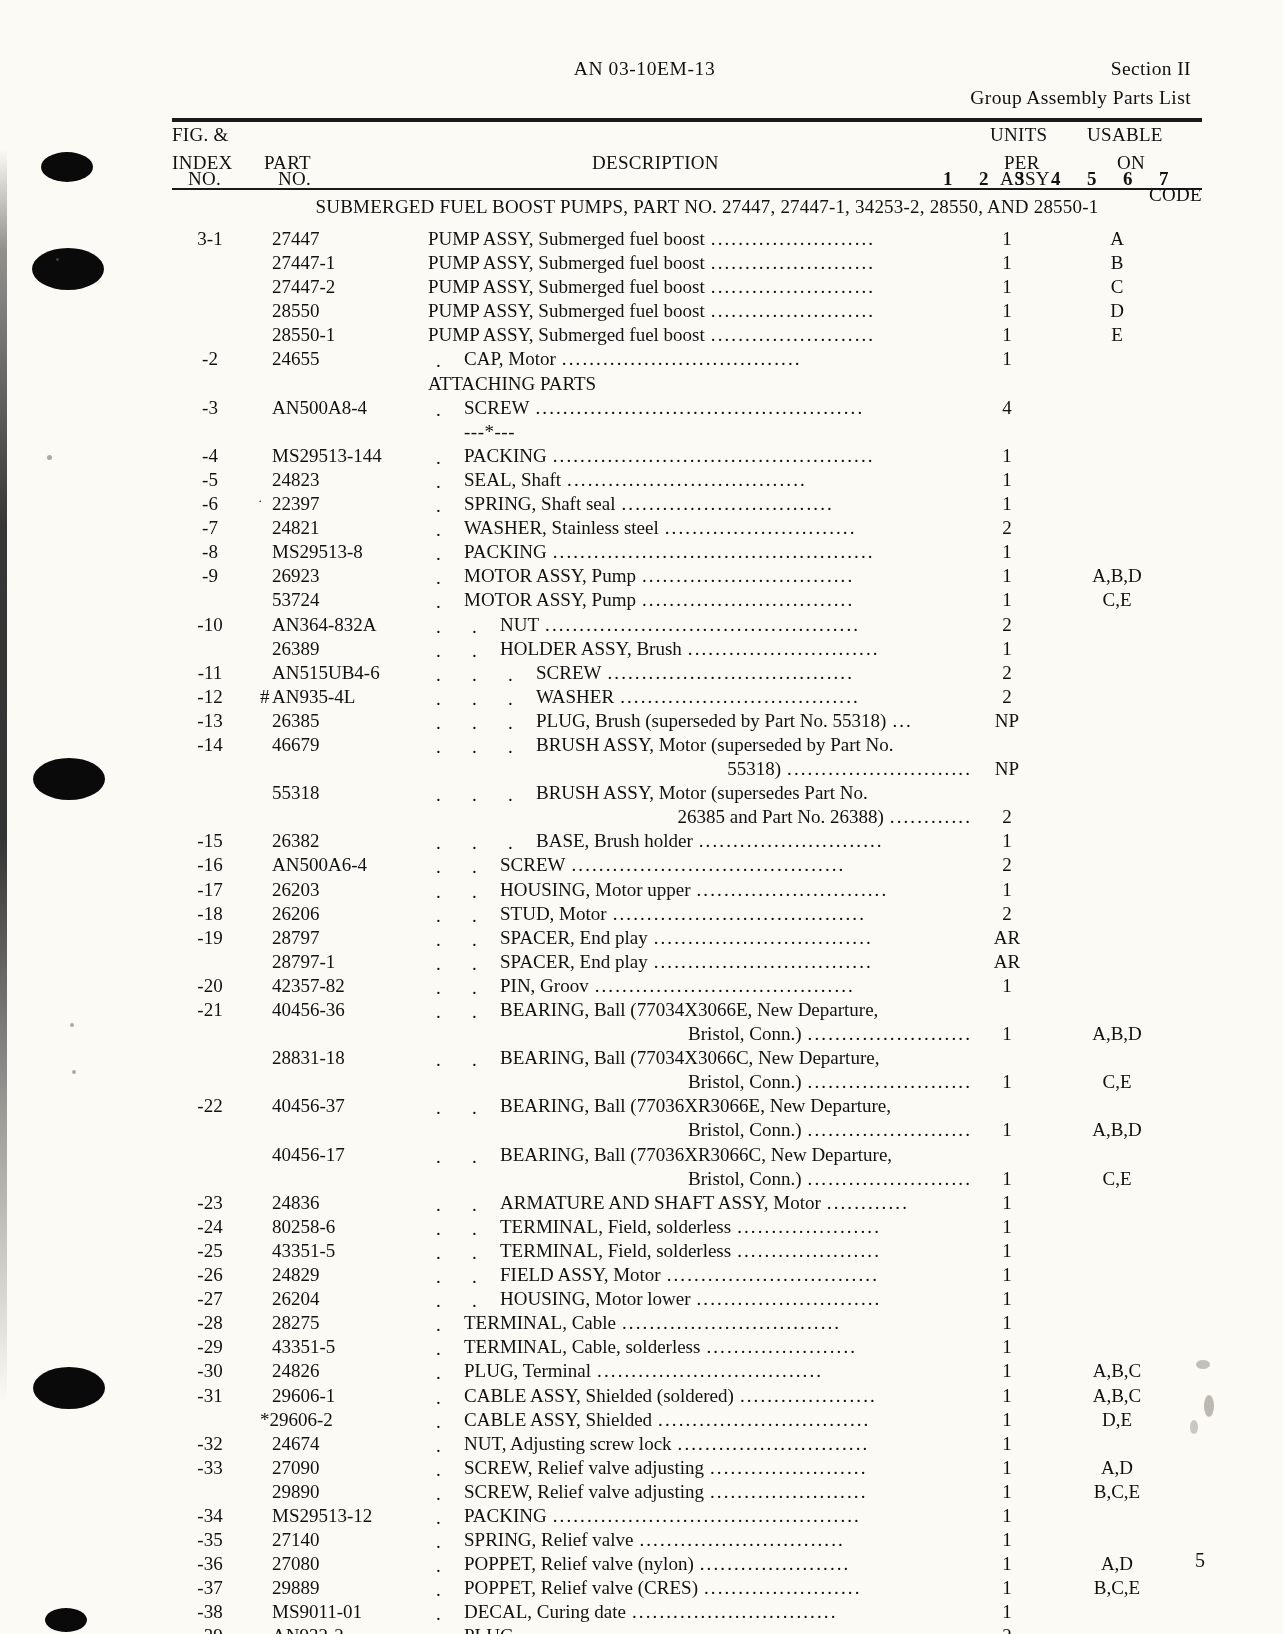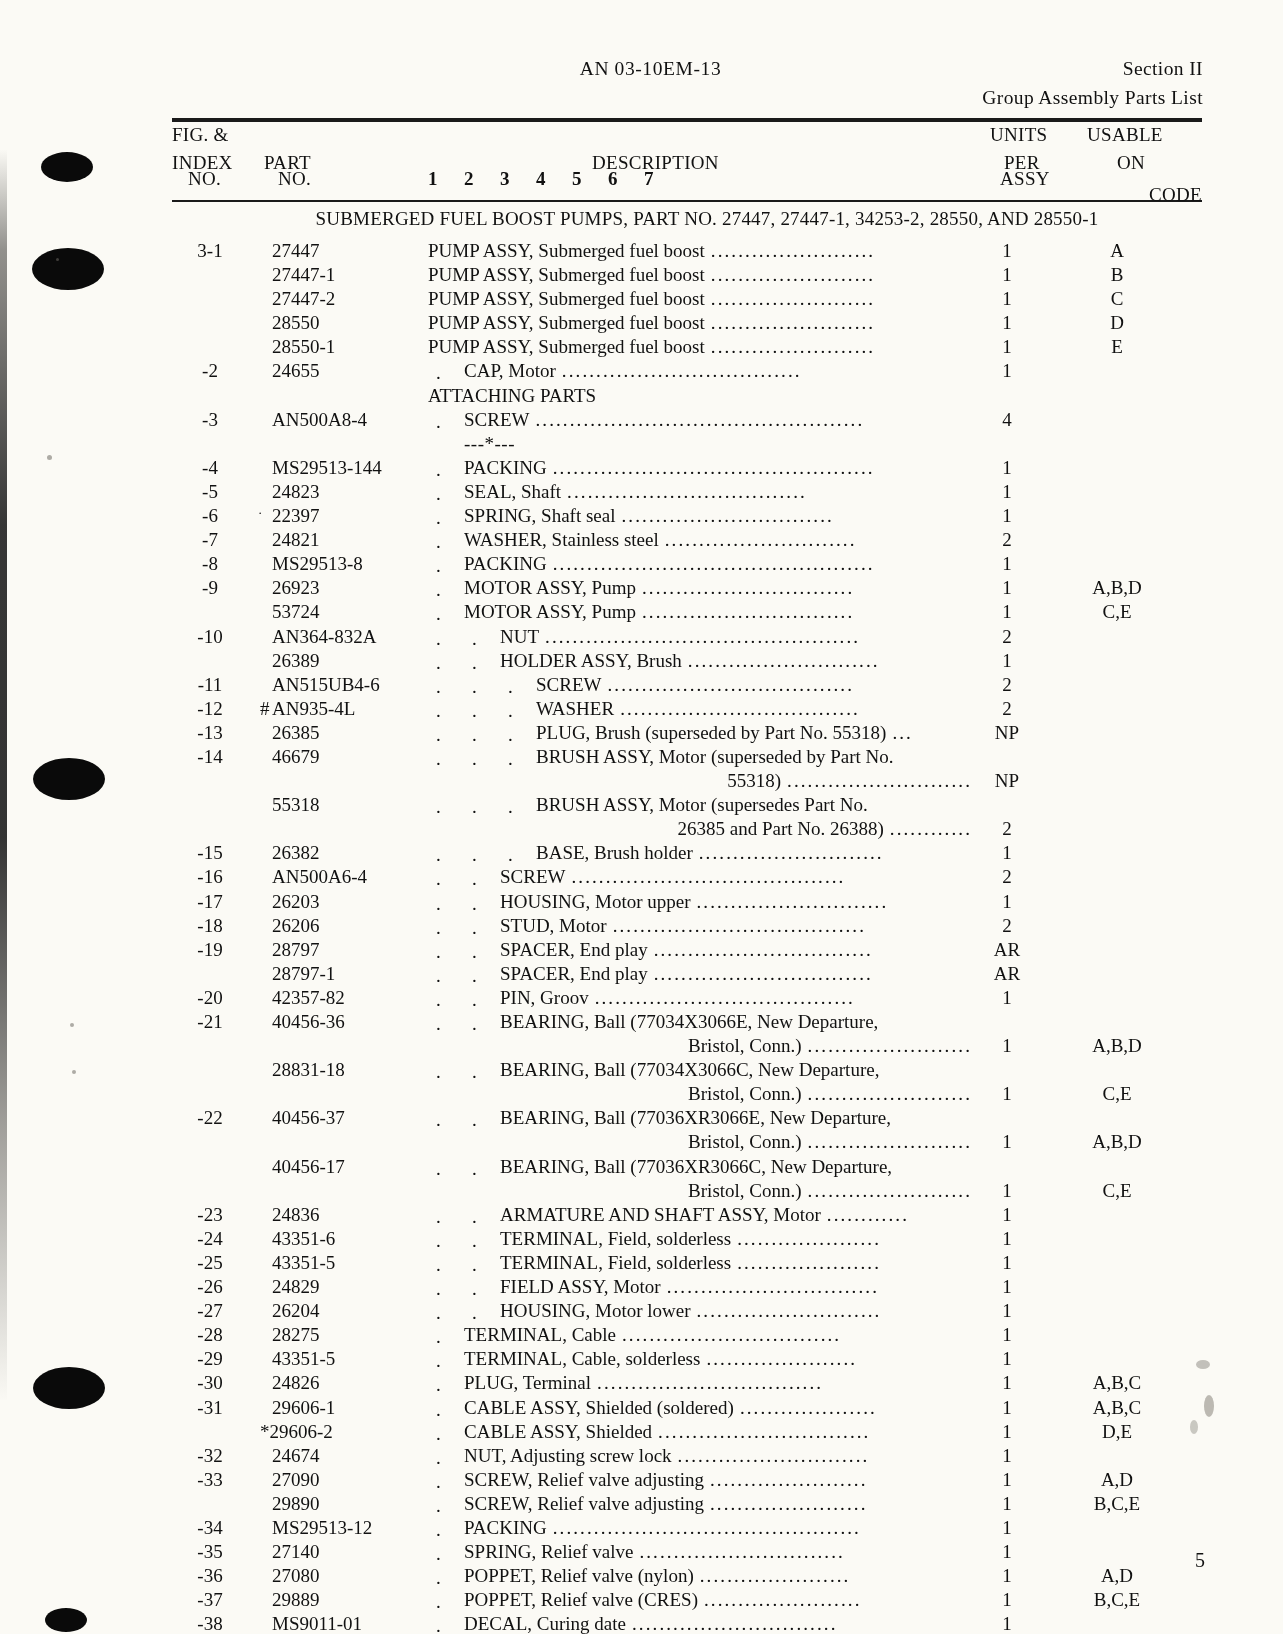--- a/index.html
+++ b/index.html
@@ -39,21 +39,21 @@
     position: absolute;
     background: #6e6a62;
     border-radius: 50%;
     opacity: .55;
   }
 
   
   .runhead {
     position: absolute;
     top: 58px;
-    left: 0; right: 0;
+    left: 0; right: 12px;
     height: 60px;
     margin-left: 18px;
   }
   .an-number {
     position: absolute;
     left: 0; right: 0;
     text-align: center;
     font-size: 19.5px;
     letter-spacing: .6px;
   }
@@ -86,23 +86,24 @@
     margin: 0;
   }
   .rule-thin {
     height: 0;
     border-top: 2px solid #1a1a1a;
   }
 
   
   .colhead {
     position: relative;
-    height: 78px;
+    height: 66px;
     font-size: 19px;
     letter-spacing: .3px;
+    text-align: center;
   }
   .colhead span {
     position: absolute;
     white-space: nowrap;
   }
   .ch-l1 { top: 2px; }
   .ch-l2 { top: 30px; }
   .ch-l3 { top: 46px; }
 
   .c-fig   { left: 0px; }
@@ -529,21 +530,21 @@
         <div class="row">
           <span class="f-index">-23</span>
           <span class="f-part">24836</span>
           <span class="dot dot1">.</span>
           <span class="dot dot2">.</span>
           <span class="f-desc i2">ARMATURE AND SHAFT ASSY, Motor<span class="leader">............</span></span>
           <span class="f-units">1</span>
         </div>
         <div class="row">
           <span class="f-index">-24</span>
-          <span class="f-part">43351-6</span>
+          <span class="f-part">80258-6</span>
           <span class="dot dot1">.</span>
           <span class="dot dot2">.</span>
           <span class="f-desc i2">TERMINAL, Field, solderless<span class="leader">.....................</span></span>
           <span class="f-units">1</span>
         </div>
         <div class="row">
           <span class="f-index">-25</span>
           <span class="f-part">43351-5</span>
           <span class="dot dot1">.</span>
           <span class="dot dot2">.</span>

